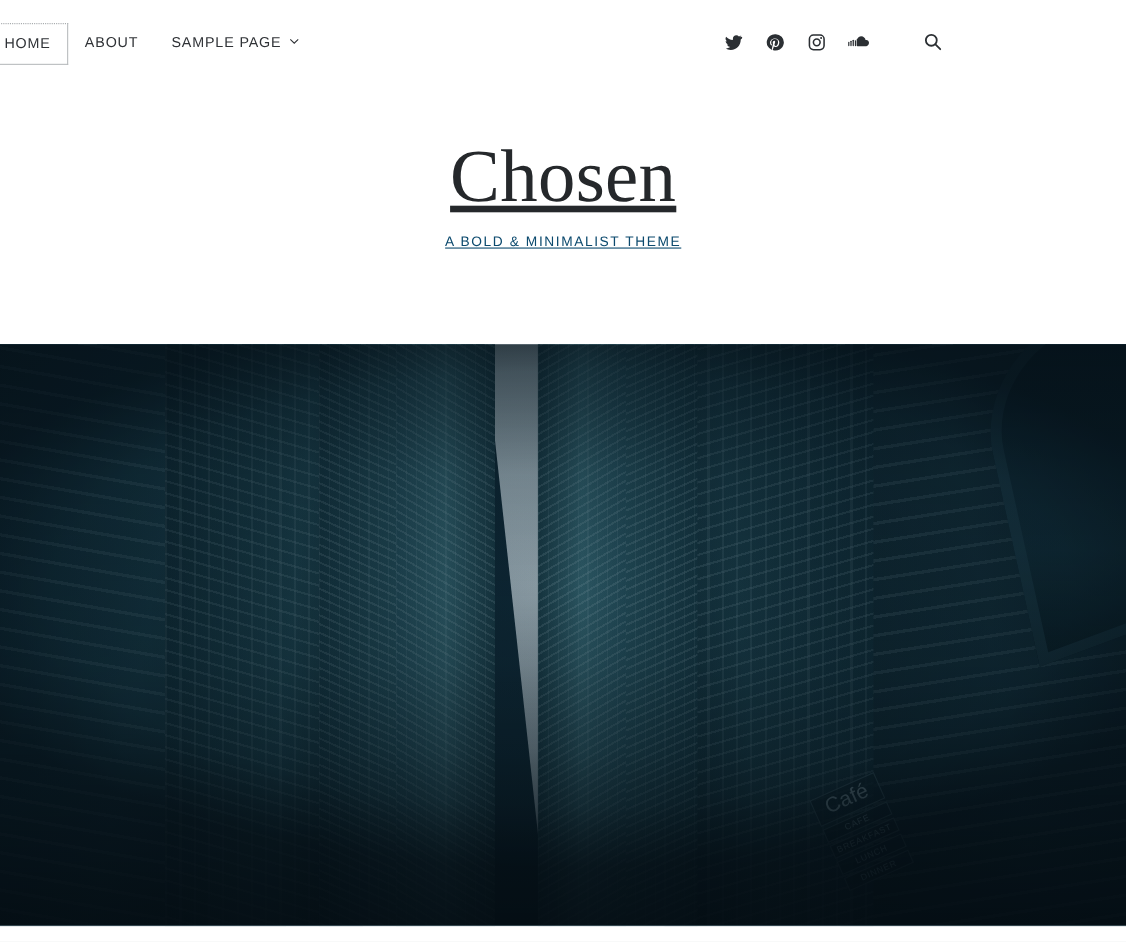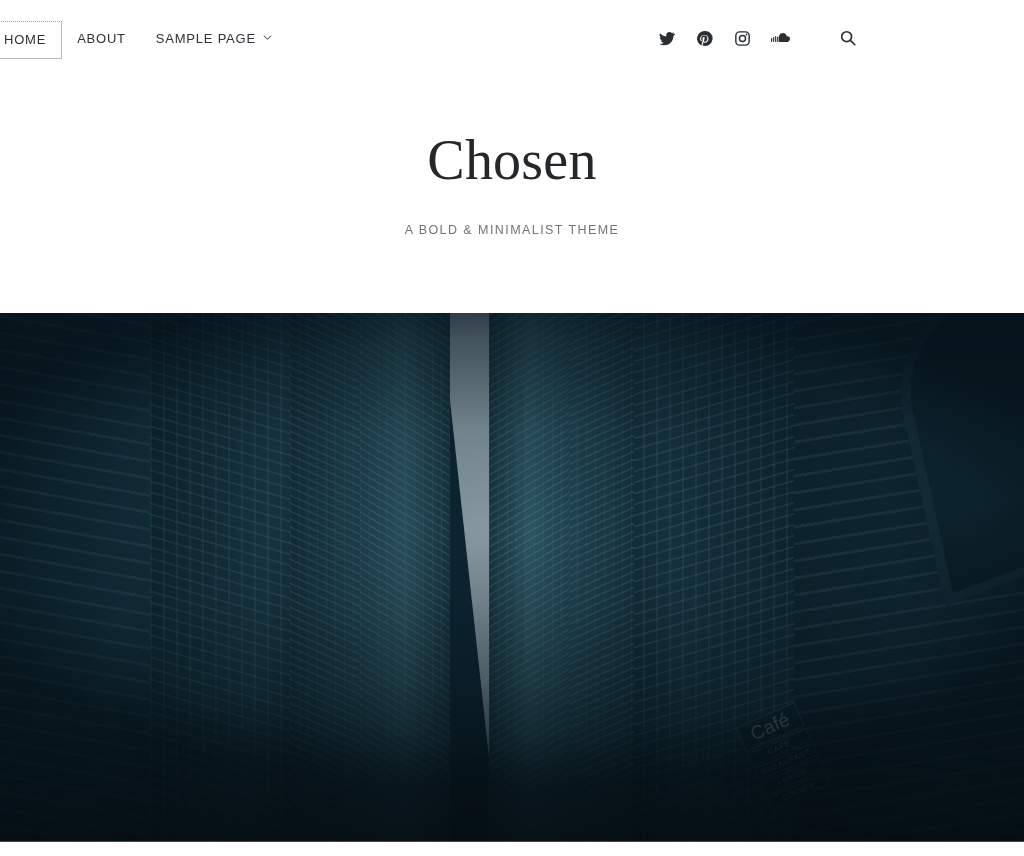--- a/index.html
+++ b/index.html
@@ -103,34 +103,36 @@
   .branding {
     position: absolute;
     top: 118px;
     left: 0;
     width: 1024px;
     text-align: center;
   }
 
   .site-title {
     font-family: "Liberation Serif", "DejaVu Serif", serif;
-    font-size: 56px;
+    font-size: 68px;
     line-height: 84px;
     font-weight: 400;
     color: #25282b;
     letter-spacing: 0.004em;
+    text-decoration: underline;
   }
 
   .site-tagline {
-    margin-top: 19px;
+    margin-top: 9px;
     font-size: 12.5px;
     line-height: 18px;
     letter-spacing: 0.115em;
-    color: #737373;
+    color: #0c4a6e;
     text-transform: uppercase;
+    text-decoration: underline;
   }
 
   
   .hero {
     position: absolute;
     top: 313px;
     left: 0;
     width: 1024px;
     height: 529px;
     overflow: hidden;

